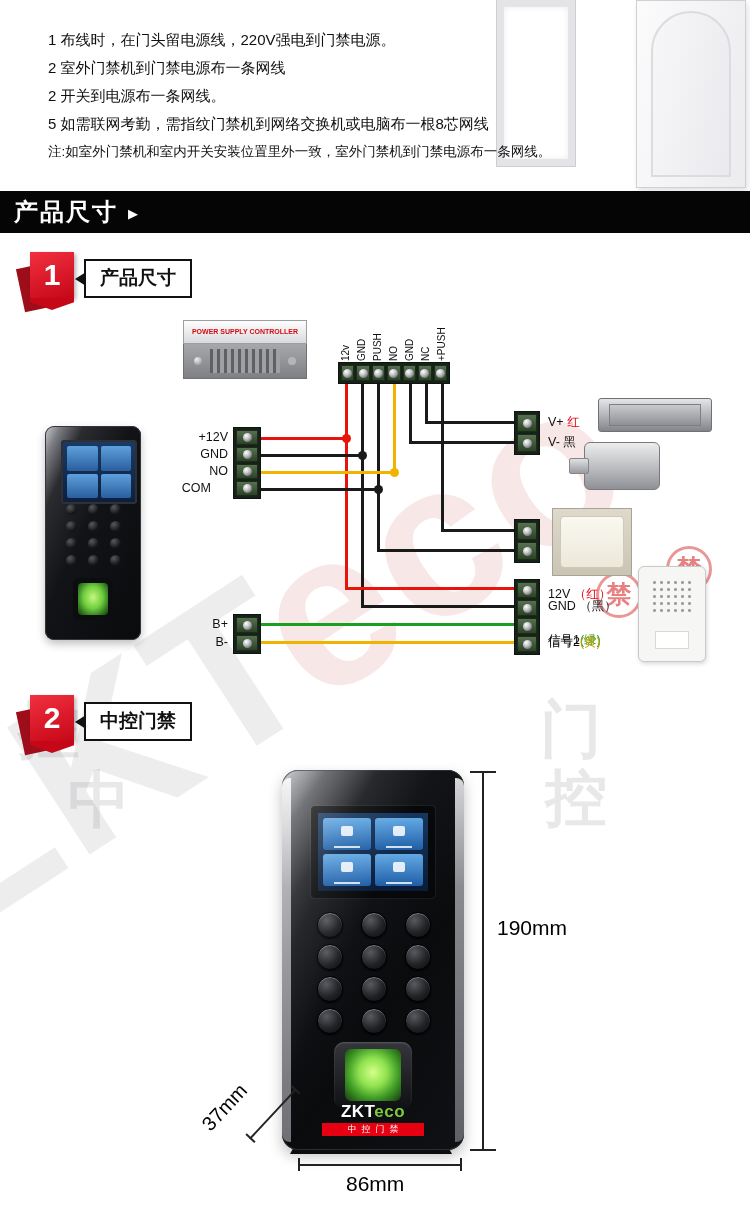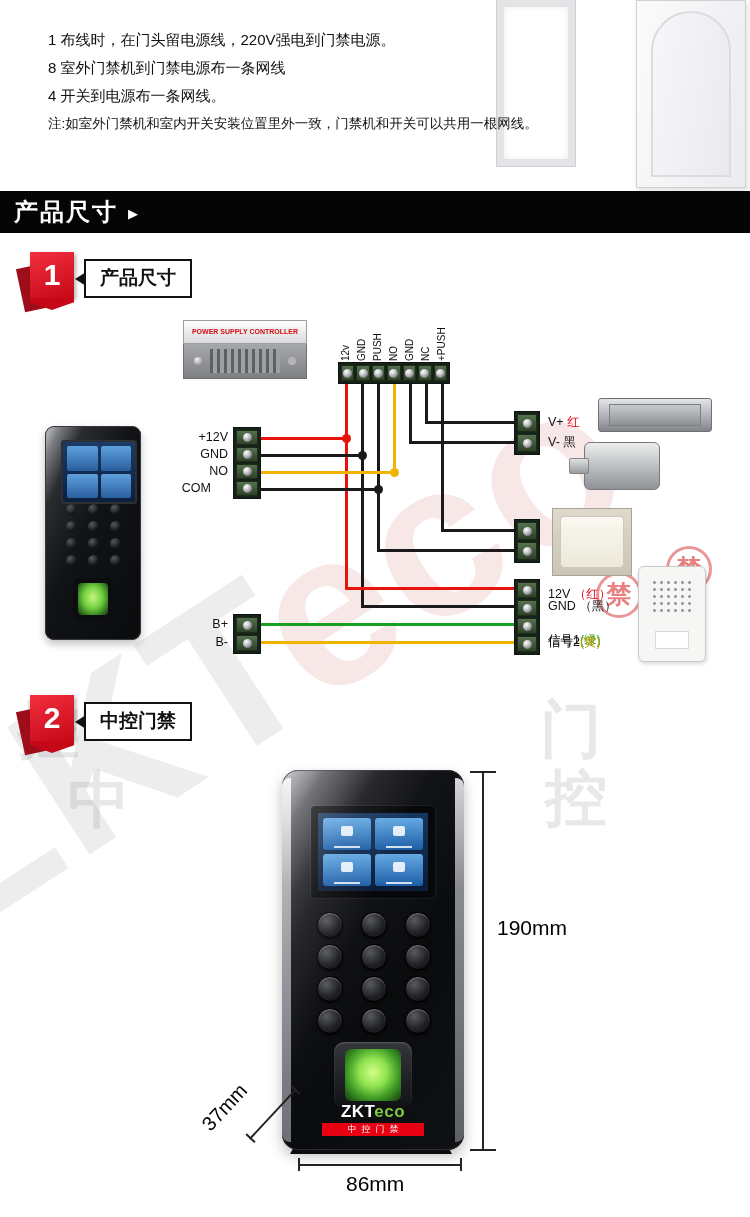--- a/index.html
+++ b/index.html
@@ -171,23 +171,24 @@
   <div class="wm-brand"><span class="wm-zkt">ZKT</span><span class="wm-eco">eco</span></div>
   <span class="wm-char" style="left:68px;top:758px">中</span>
   <span class="wm-char" style="left:18px;top:688px">控</span>
   <span class="wm-char" style="left:540px;top:688px">门</span>
   <span class="wm-char" style="left:545px;top:756px">控</span>
   <div class="wm-stamp" style="left:666px;top:546px">禁</div>
   <div class="wm-stamp" style="left:596px;top:572px">禁</div>
 
   <div class="notes">
     <div class="note-line">1  布线时，在门头留电源线，220V强电到门禁电源。</div>
-    <div class="note-line">8 室外门禁机到门禁电源布一条网线</div>
-    <div class="note-line">4 开关到电源布一条网线。</div>
-    <div class="note-line note-small">注:如室外门禁机和室内开关安装位置里外一致，门禁机和开关可以共用一根网线。</div>
+    <div class="note-line">2 室外门禁机到门禁电源布一条网线</div>
+    <div class="note-line">2 开关到电源布一条网线。</div>
+    <div class="note-line">5  如需联网考勤，需指纹门禁机到网络交换机或电脑布一根8芯网线</div>
+    <div class="note-line note-small">注:如室外门禁机和室内开关安装位置里外一致，室外门禁机到门禁电源布一条网线。</div>
   </div>
 
   <div class="door-frame"></div>
   <div class="door-panel">
       <div class="door-panel-inner"></div>
     </div>
 
   <div class="banner">
     <span class="banner-cn">产品尺寸</span>
     <span class="banner-arrow">▶</span>

